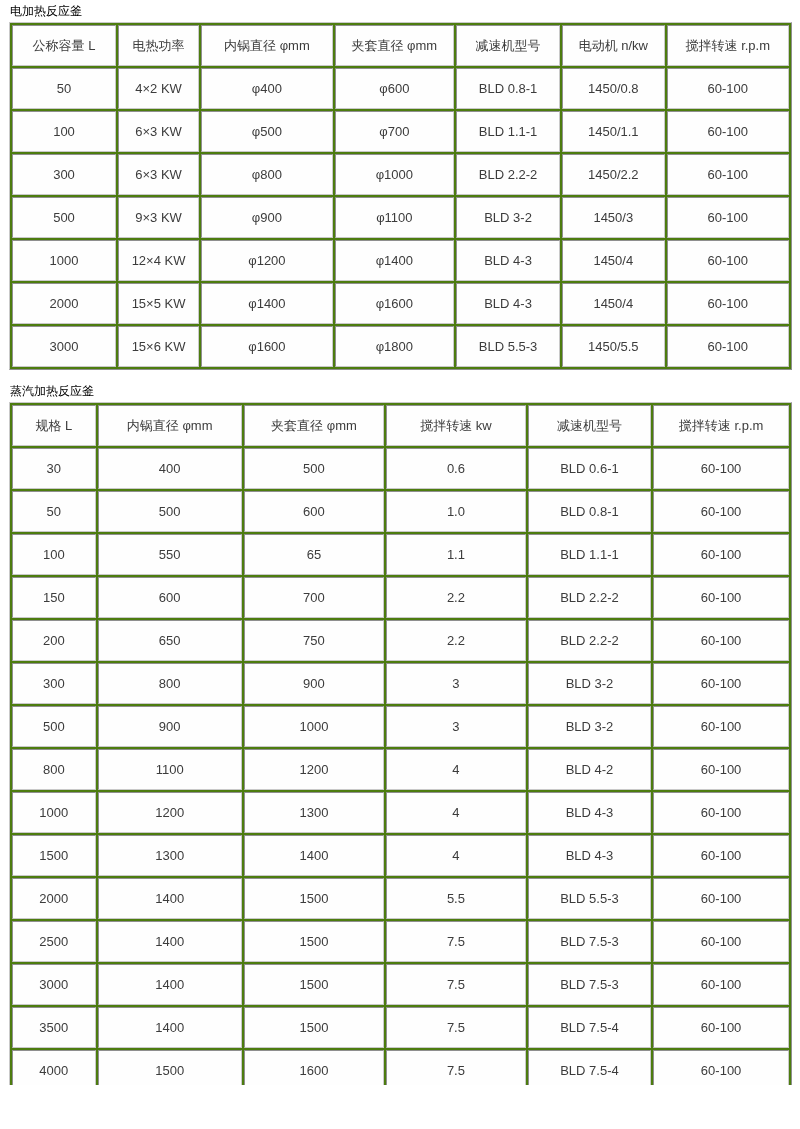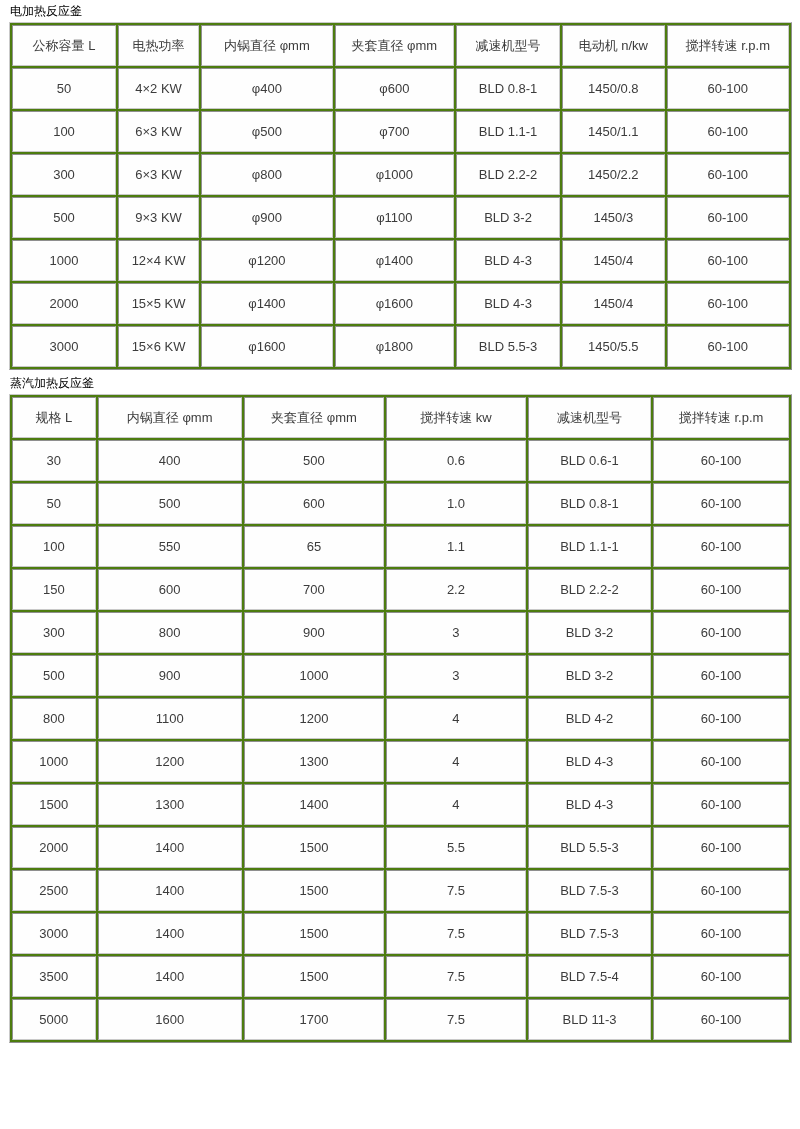--- a/index.html
+++ b/index.html
@@ -15,21 +15,21 @@
     box-sizing: border-box;
     padding: 2px 8px 0 9px;
   }
   .tbl-title {
     font-size: 12px;
     line-height: 15px;
     color: #000000;
     margin: 2px 0 3px 1px;
   }
   .section2 .tbl-title {
-    margin-top: 6px;
+    margin-top: 14px;
   }
   table.spec {
     border-collapse: separate;
     border-spacing: 2px;
     width: 783px;
     table-layout: fixed;
     background: #4d7c0f;
     border: 1px solid;
     border-color: #c9c9c9 #8f8f8f #8f8f8f #c9c9c9;
   }
@@ -193,20 +193,28 @@
           </tr>
           <tr>
             <td>150</td>
             <td>600</td>
             <td>700</td>
             <td>2.2</td>
             <td>BLD 2.2-2</td>
             <td>60-100</td>
           </tr>
           <tr>
+            <td>200</td>
+            <td>650</td>
+            <td>750</td>
+            <td>2.2</td>
+            <td>BLD 2.2-2</td>
+            <td>60-100</td>
+          </tr>
+          <tr>
             <td>300</td>
             <td>800</td>
             <td>900</td>
             <td>3</td>
             <td>BLD 3-2</td>
             <td>60-100</td>
           </tr>
           <tr>
             <td>500</td>
             <td>900</td>
@@ -265,20 +273,28 @@
           </tr>
           <tr>
             <td>3500</td>
             <td>1400</td>
             <td>1500</td>
             <td>7.5</td>
             <td>BLD 7.5-4</td>
             <td>60-100</td>
           </tr>
           <tr>
+            <td>4000</td>
+            <td>1500</td>
+            <td>1600</td>
+            <td>7.5</td>
+            <td>BLD 7.5-4</td>
+            <td>60-100</td>
+          </tr>
+          <tr>
             <td>5000</td>
             <td>1600</td>
             <td>1700</td>
             <td>7.5</td>
             <td>BLD 11-3</td>
             <td>60-100</td>
           </tr>
         </tbody>
     </table>
   </div>

